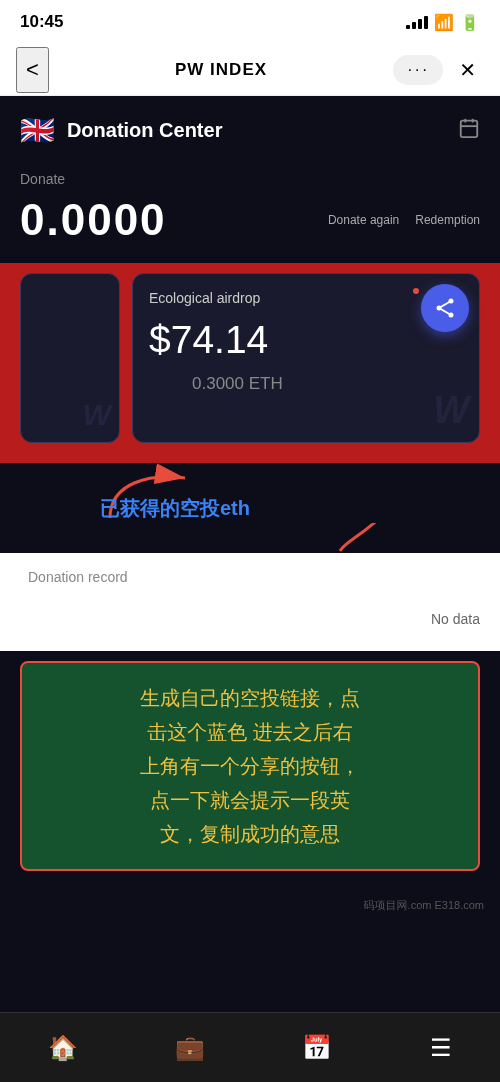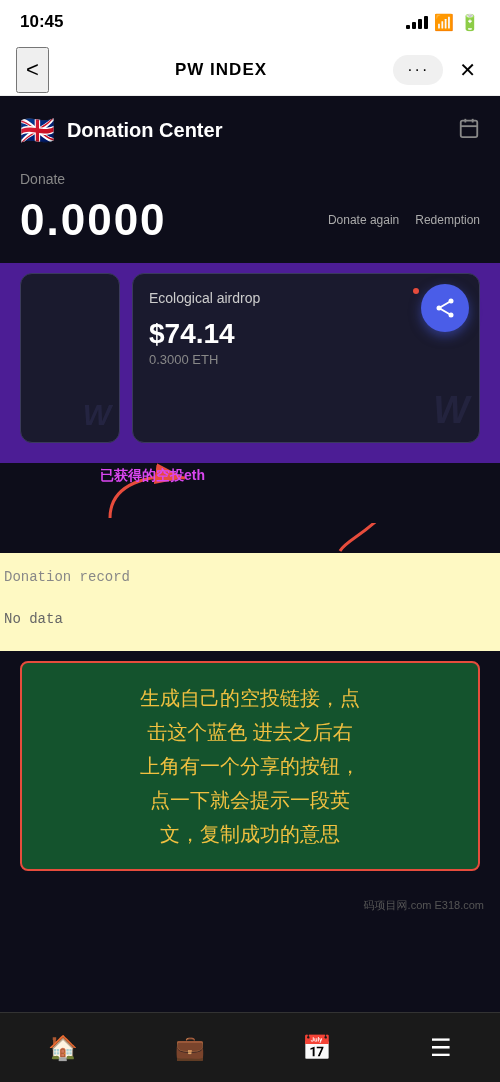--- a/index.html
+++ b/index.html
@@ -147,21 +147,21 @@
       background: none;
       border: none;
       color: #aaa;
       font-size: 12px;
       cursor: pointer;
       padding: 4px 0;
     }
 
     
     .card-section {
-      background: #4c1d95;
+      background: #b91c1c;
       padding: 10px 20px 20px 20px;
       display: flex;
       gap: 12px;
     }
 
     
     .small-card {
       width: 100px;
       min-height: 170px;
       background: #1a1a2e;
@@ -183,28 +183,29 @@
       border: 1px solid #3a3a5c;
       padding: 16px;
       position: relative;
     }
     .airdrop-title {
       color: #ccc;
       font-size: 14px;
       margin-bottom: 12px;
     }
     .airdrop-amount {
-      font-size: 28px;
-      font-weight: 700;
+      font-size: 39px;
+      font-weight: 400;
       color: #fff;
-      margin-bottom: 2px;
+      margin-bottom: 12px;
     }
     .airdrop-eth {
       color: #888;
-      font-size: 13px;
+      font-size: 17px;
+      margin-left: 43px;
     }
     .airdrop-dot {
       position: absolute;
       top: 14px;
       right: 60px;
       width: 6px;
       height: 6px;
       background: #e74c3c;
       border-radius: 50%;
     }
@@ -224,33 +225,32 @@
       cursor: pointer;
       box-shadow: 0 4px 12px rgba(74, 93, 232, 0.5);
     }
     .blue-circle-btn svg {
       width: 24px;
       height: 24px;
     }
 
     
     .donation-record {
-      background: #fef9c3;
-      padding: 16px 20px 6px 4px;
-      font-family: Liberation Mono, monospace;
+      background: #ffffff;
+      padding: 16px 20px 6px 28px;
     }
     .donation-record-title {
       color: #888;
       font-size: 14px;
       margin-bottom: 12px;
     }
     .no-data {
       color: #666;
       font-size: 14px;
-      text-align: left;
+      text-align: right;
       padding: 14px 0 18px 0;
     }
 
     
     .annotation-box {
       margin: 10px 20px 20px 20px;
       border: 2px solid #e74c3c;
       border-radius: 8px;
       padding: 18px 16px;
       background: #14532d;
@@ -385,21 +385,21 @@
 
     <svg width="460" height="60" style="position:absolute;top:0;left:20px;">
 
       <defs>
         <marker id="arrowhead-left" markerWidth="10" markerHeight="7" refX="10" refY="3.5" orient="auto">
           <polygon points="0 0, 10 3.5, 0 7" fill="#e74c3c"></polygon>
         </marker>
       </defs>
       <path d="M 90 55 C 90 20, 130 10, 165 15" stroke="#e74c3c" stroke-width="3" fill="none" marker-end="url(#arrowhead-left)"></path>
     </svg>
-    <span style="color:#d946ef;font-size:14px;font-weight:bold;position:absolute;top:4px;left:100px;white-space:nowrap;">已获得的空投eth</span>
+    <span style="color:#3b82f6;font-size:20px;font-weight:bold;position:absolute;top:32px;left:100px;white-space:nowrap;">已获得的空投eth</span>
   </div>
 
   <div style="background:#0d0d1a;padding:0 20px;position:relative;height:30px;">
     <svg width="460" height="30" style="position:absolute;top:0;left:20px;">
       <defs>
         <marker id="arrowhead-up" markerWidth="10" markerHeight="7" refX="10" refY="3.5" orient="auto">
           <polygon points="0 0, 10 3.5, 0 7" fill="#e74c3c"></polygon>
         </marker>
       </defs>
 

